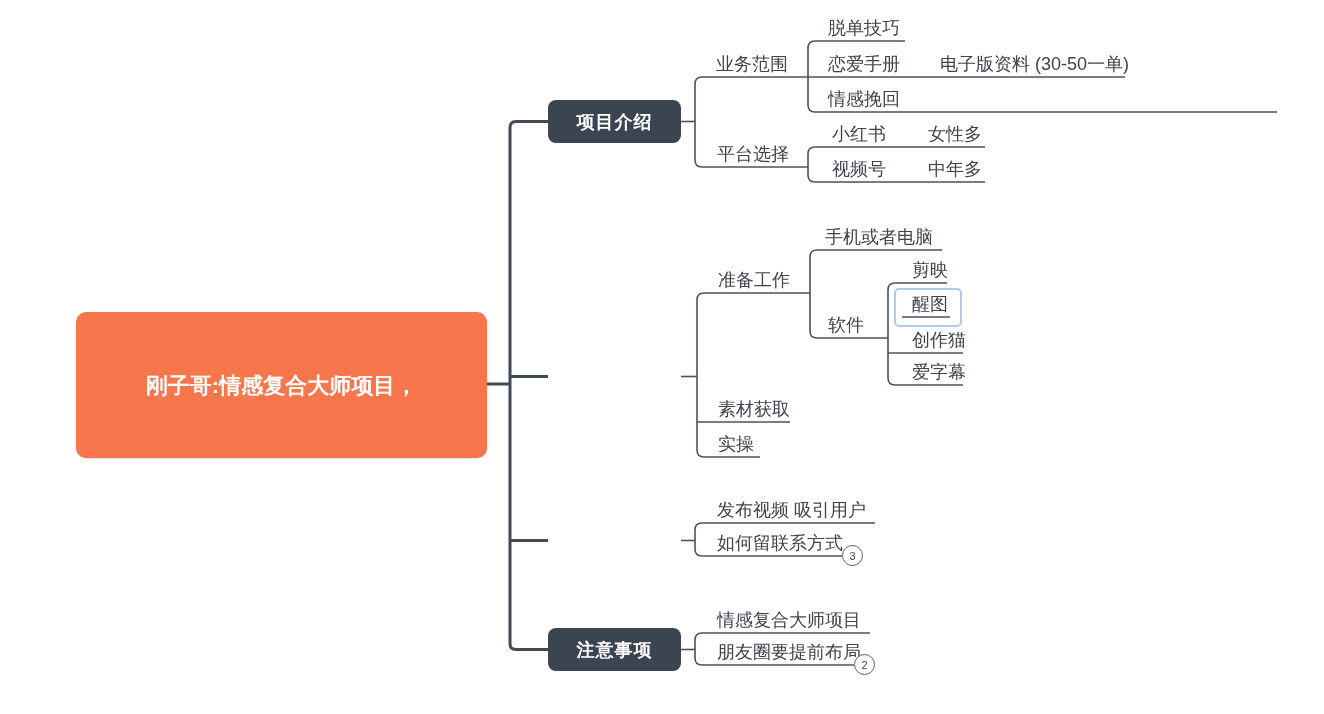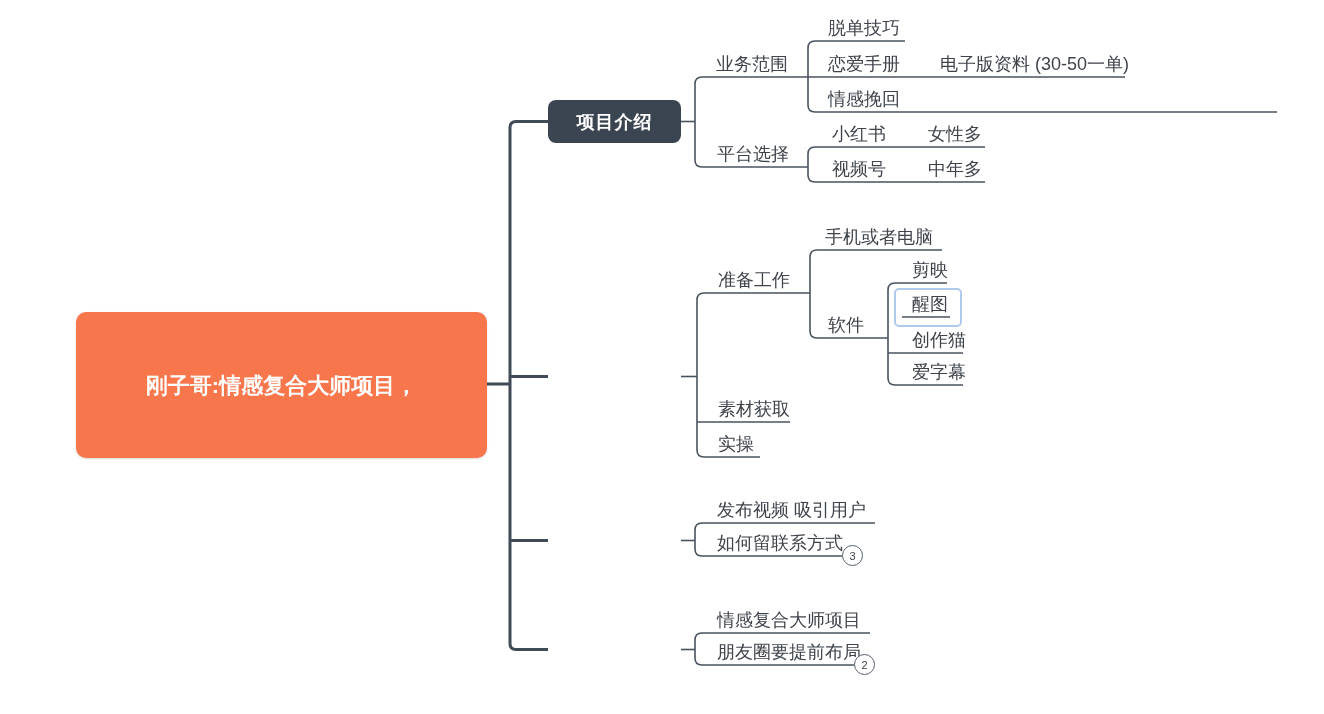--- a/index.html
+++ b/index.html
@@ -77,20 +77,21 @@
       <path d="M 681 649.5 H 695"></path>
       <path d="M 870 633 H 702 Q 695 633 695 640 V 658 Q 695 665 702 665 H 854"></path>
     </g>
   </svg>
 
   <div class="root-node">
     <div>刚子哥:情感复合大师项目，</div>
   </div>
 
   <div class="branch-box" style="top:100px">项目介绍</div>
+  <div class="branch-box" style="top:628px">注意事项</div>
 
   <div class="node-label" style="left:716px;top:55px">业务范围</div>
   <div class="node-label" style="left:828px;top:19px">脱单技巧</div>
   <div class="node-label" style="left:828px;top:55px">恋爱手册</div>
   <div class="node-label" style="left:940px;top:55px">电子版资料 (30-50一单)</div>
   <div class="node-label" style="left:828px;top:90px">情感挽回</div>
   <div class="node-label" style="left:717px;top:145px">平台选择</div>
   <div class="node-label" style="left:832px;top:125px">小红书</div>
   <div class="node-label" style="left:928px;top:125px">女性多</div>
   <div class="node-label" style="left:832px;top:160px">视频号</div>

